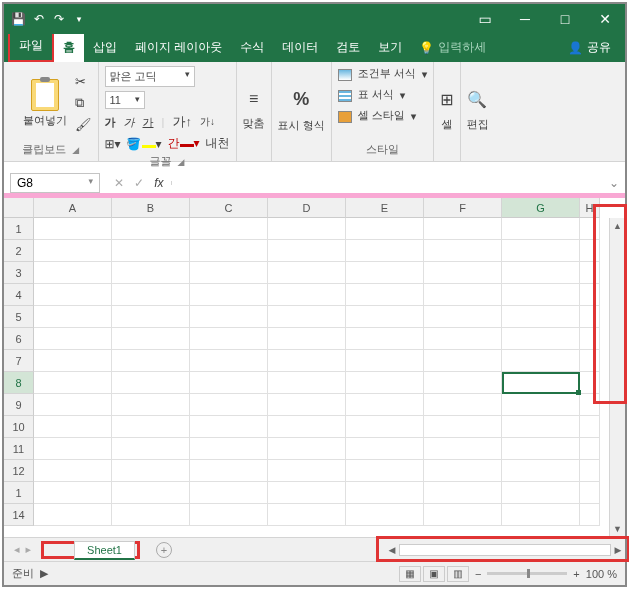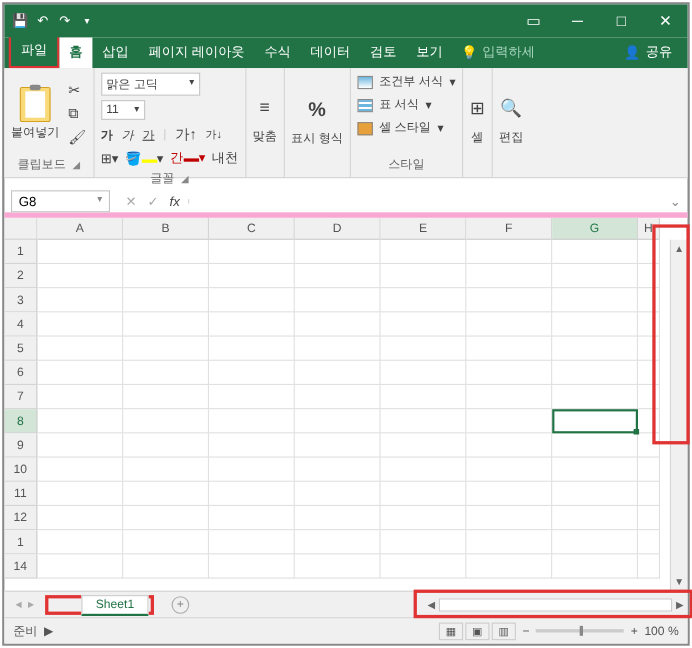--- a/index.html
+++ b/index.html
@@ -26,21 +26,21 @@
 .ribbon-tabs .share { padding: 6px 10px; display: flex; align-items: center; gap: 4px; }
 
 
 .ribbon { height: 100px; background: #f1f1f1; border-bottom: 1px solid #d4d4d4; display: flex; font-size: 11px; color: #444; }
 .group { border-right: 1px solid #d4d4d4; display: flex; flex-direction: column; padding: 4px 6px; }
 .group .body { flex: 1; display: flex; align-items: center; gap: 4px; }
 .group .label { text-align: center; font-size: 11px; color: #666; padding-top: 2px; display: flex; justify-content: center; align-items: center; gap: 6px; }
 .group .label .launcher { font-size: 9px; color: #888; }
 
 .clipboard .body { flex-direction: row; }
-.paste-btn { display: flex; flex-direction: column; align-items: center; gap: 2px; }
+.paste-btn { display: flex; flex-direction: column; align-items: center; gap: 2px; margin-left: 13px; }
 .paste-icon { width: 28px; height: 32px; background: linear-gradient(#fff,#fff) center/18px 24px no-repeat, #f9d978; border: 1px solid #d4a020; border-radius: 2px; position: relative; }
 .paste-icon::before { content:""; position:absolute; top:-3px; left:50%; transform:translateX(-50%); width:10px; height:5px; background:#888; border-radius:2px; }
 .clip-side { display: flex; flex-direction: column; gap: 6px; padding-left: 4px; }
 .clip-side .ic { font-size: 13px; color: #444; }
 
 .font .body { flex-direction: column; align-items: stretch; gap: 4px; }
 .font-row1 { display: flex; gap: 4px; flex-direction: column; }
 .font-name { border: 1px solid #c4c4c4; background: #fff; padding: 2px 4px; font-size: 11px; width: 90px; display: flex; justify-content: space-between; }
 .font-size { border: 1px solid #c4c4c4; background: #fff; padding: 2px 4px; font-size: 11px; width: 40px; display: flex; justify-content: space-between; }
 .font-row2 { display: flex; gap: 8px; font-size: 11px; align-items: center; }

